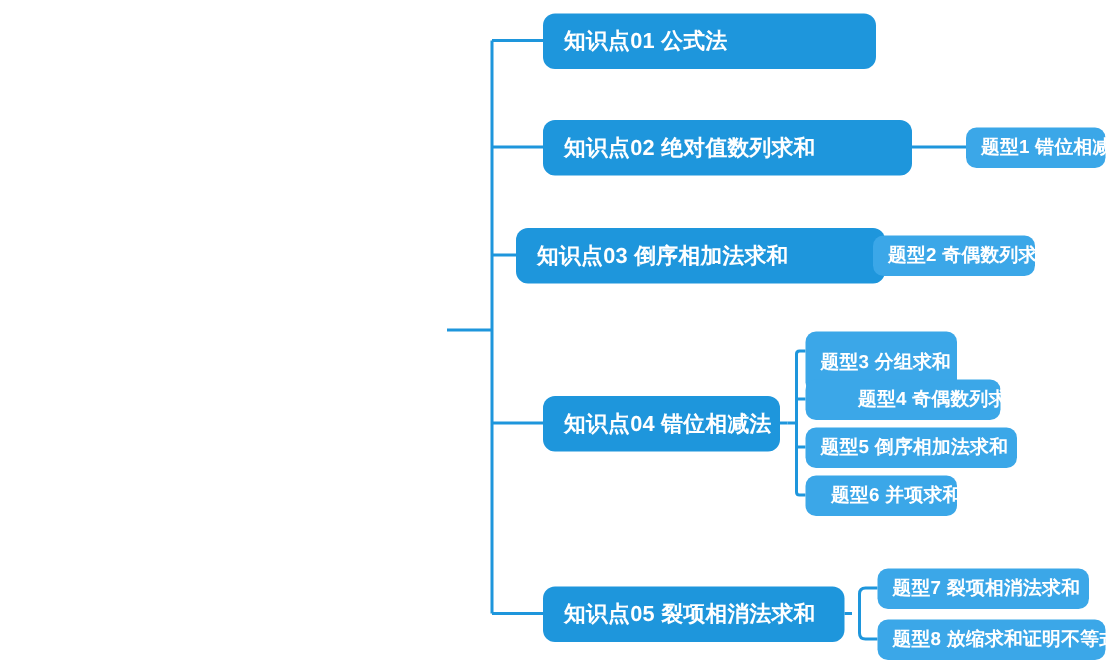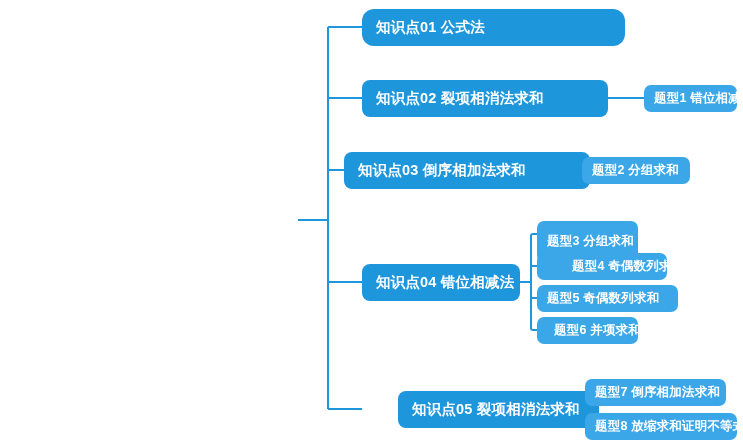--- a/index.html
+++ b/index.html
@@ -85,65 +85,65 @@
       <path d="M 537 234 L 533 234 Q 531 234 531 236 L 531 328 Q 531 330 533 330 L 537 330"></path>
       <path d="M 531 266 L 537 266"></path>
       <path d="M 531 298 L 537 298"></path>
 
       <path d="M 563 409 L 568 409"></path>
       <path d="M 585 392 L 577 392 Q 573 392 573 396 L 573 422 Q 573 426 577 426 L 585 426"></path>
     </g>
   </svg>
 
 
-  <div class="node node-l2" style="left:362px; top:9px; width:263px; height:37px;border-radius:12px;">
+  <div class="node node-l2" style="left:362px; top:9px; width:222px; height:37px;">
     <span>知识点01 公式法</span>
   </div>
 
   <div class="node node-l2" style="left:362px; top:80px; width:246px; height:37px;">
-    <span>知识点02 裂项相消法求和</span>
+    <span>知识点02 绝对值数列求和</span>
   </div>
 
   <div class="node node-l2" style="left:344px; top:152px; width:246px; height:37px;">
     <span>知识点03 倒序相加法求和</span>
   </div>
 
   <div class="node node-l2" style="left:362px; top:264px; width:158px; height:37px;">
     <span>知识点04 错位相减法</span>
   </div>
 
-  <div class="node node-l2" style="left:362px; top:391px; width:201px; height:37px;margin-left:36px;">
+  <div class="node node-l2" style="left:362px; top:391px; width:201px; height:37px;">
     <span>知识点05 裂项相消法求和</span>
   </div>
 
   <div class="node node-l3" style="left:644px; top:85px; width:93px; height:27px;">
     <span>题型1 错位相减法</span>
   </div>
 
   <div class="node node-l3" style="left:582px; top:157px; width:108px; height:27px;">
-    <span>题型2 分组求和</span>
+    <span>题型2 奇偶数列求和</span>
   </div>
 
   <div class="node node-l3" style="left:537px; top:221px; width:101px; height:41px;">
     <span>题型3 分组求和</span>
   </div>
 
   <div class="node node-l3" style="left:537px; top:253px; width:130px; height:27px;padding-left:35px;">
     <span>题型4 奇偶数列求和</span>
   </div>
 
   <div class="node node-l3" style="left:537px; top:285px; width:141px; height:27px;">
-    <span>题型5 奇偶数列求和</span>
+    <span>题型5 倒序相加法求和</span>
   </div>
 
   <div class="node node-l3" style="left:537px; top:317px; width:101px; height:27px;padding-left:17px;">
     <span>题型6 并项求和</span>
   </div>
 
   <div class="node node-l3" style="left:585px; top:379px; width:141px; height:27px;">
-    <span>题型7 倒序相加法求和</span>
+    <span>题型7 裂项相消法求和</span>
   </div>
 
   <div class="node node-l3" style="left:585px; top:413px; width:152px; height:27px;">
     <span>题型8 放缩求和证明不等式</span>
   </div>
 
 </div>
 
 </body></html>

